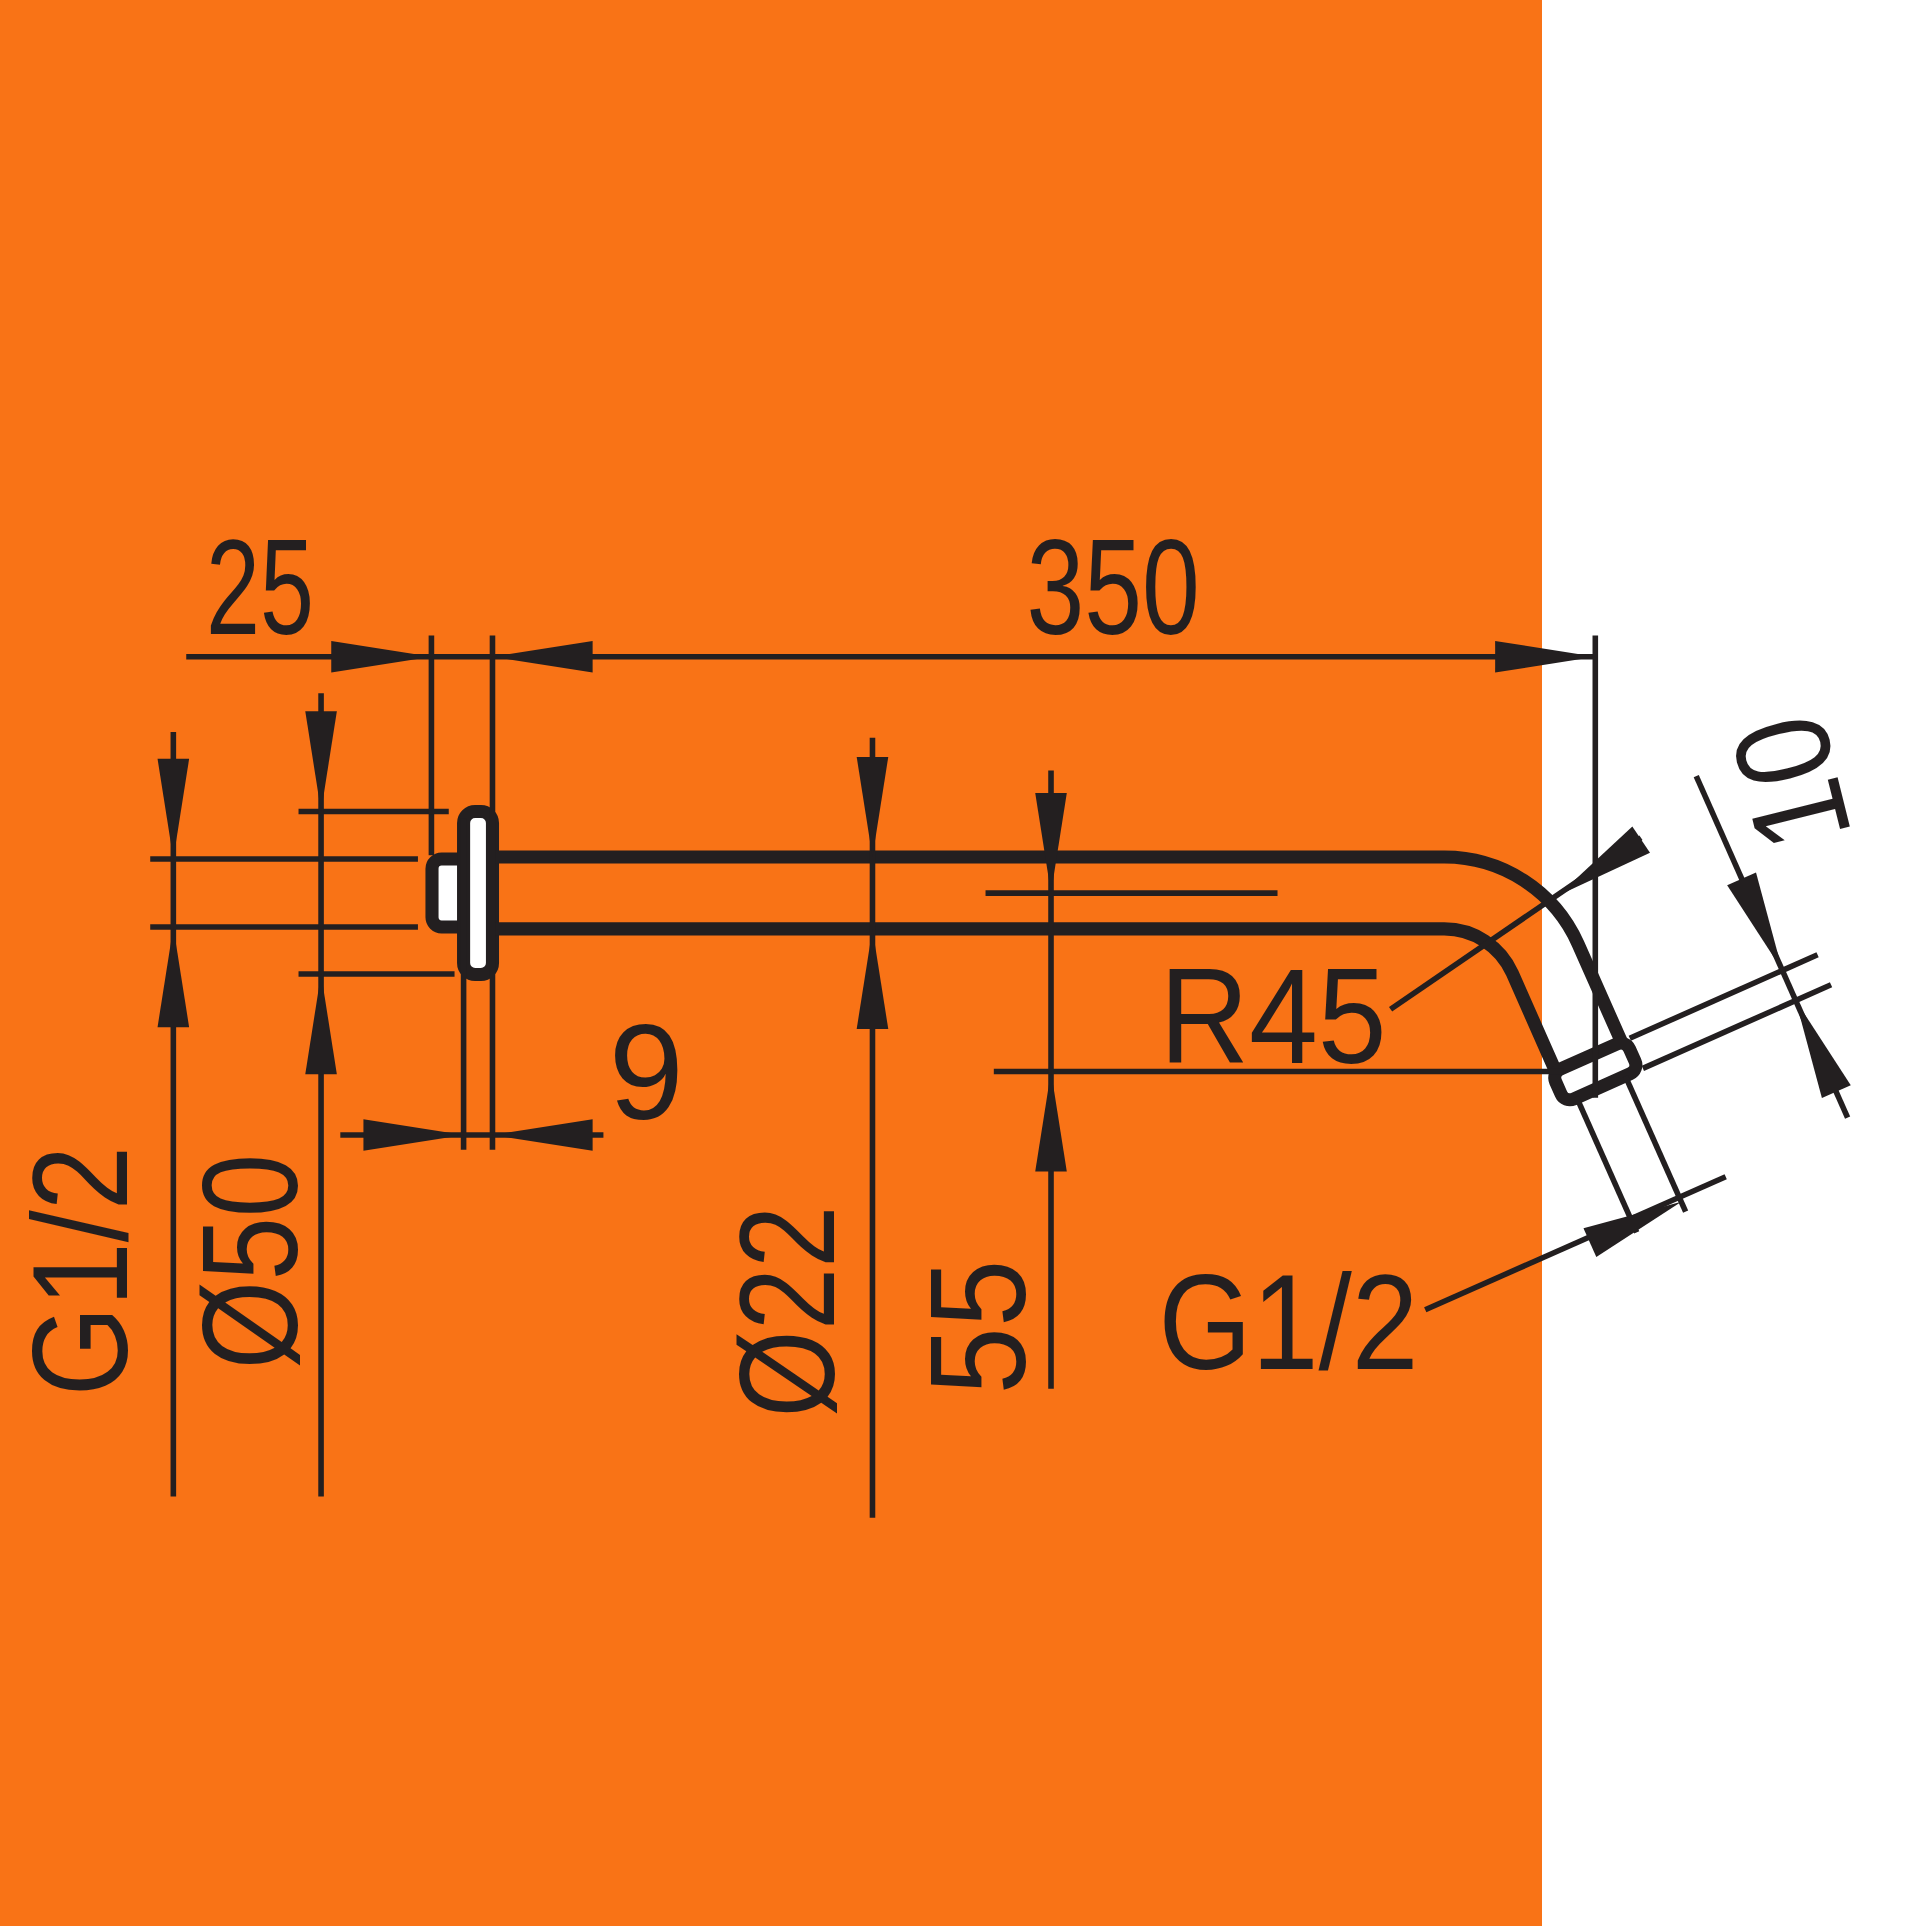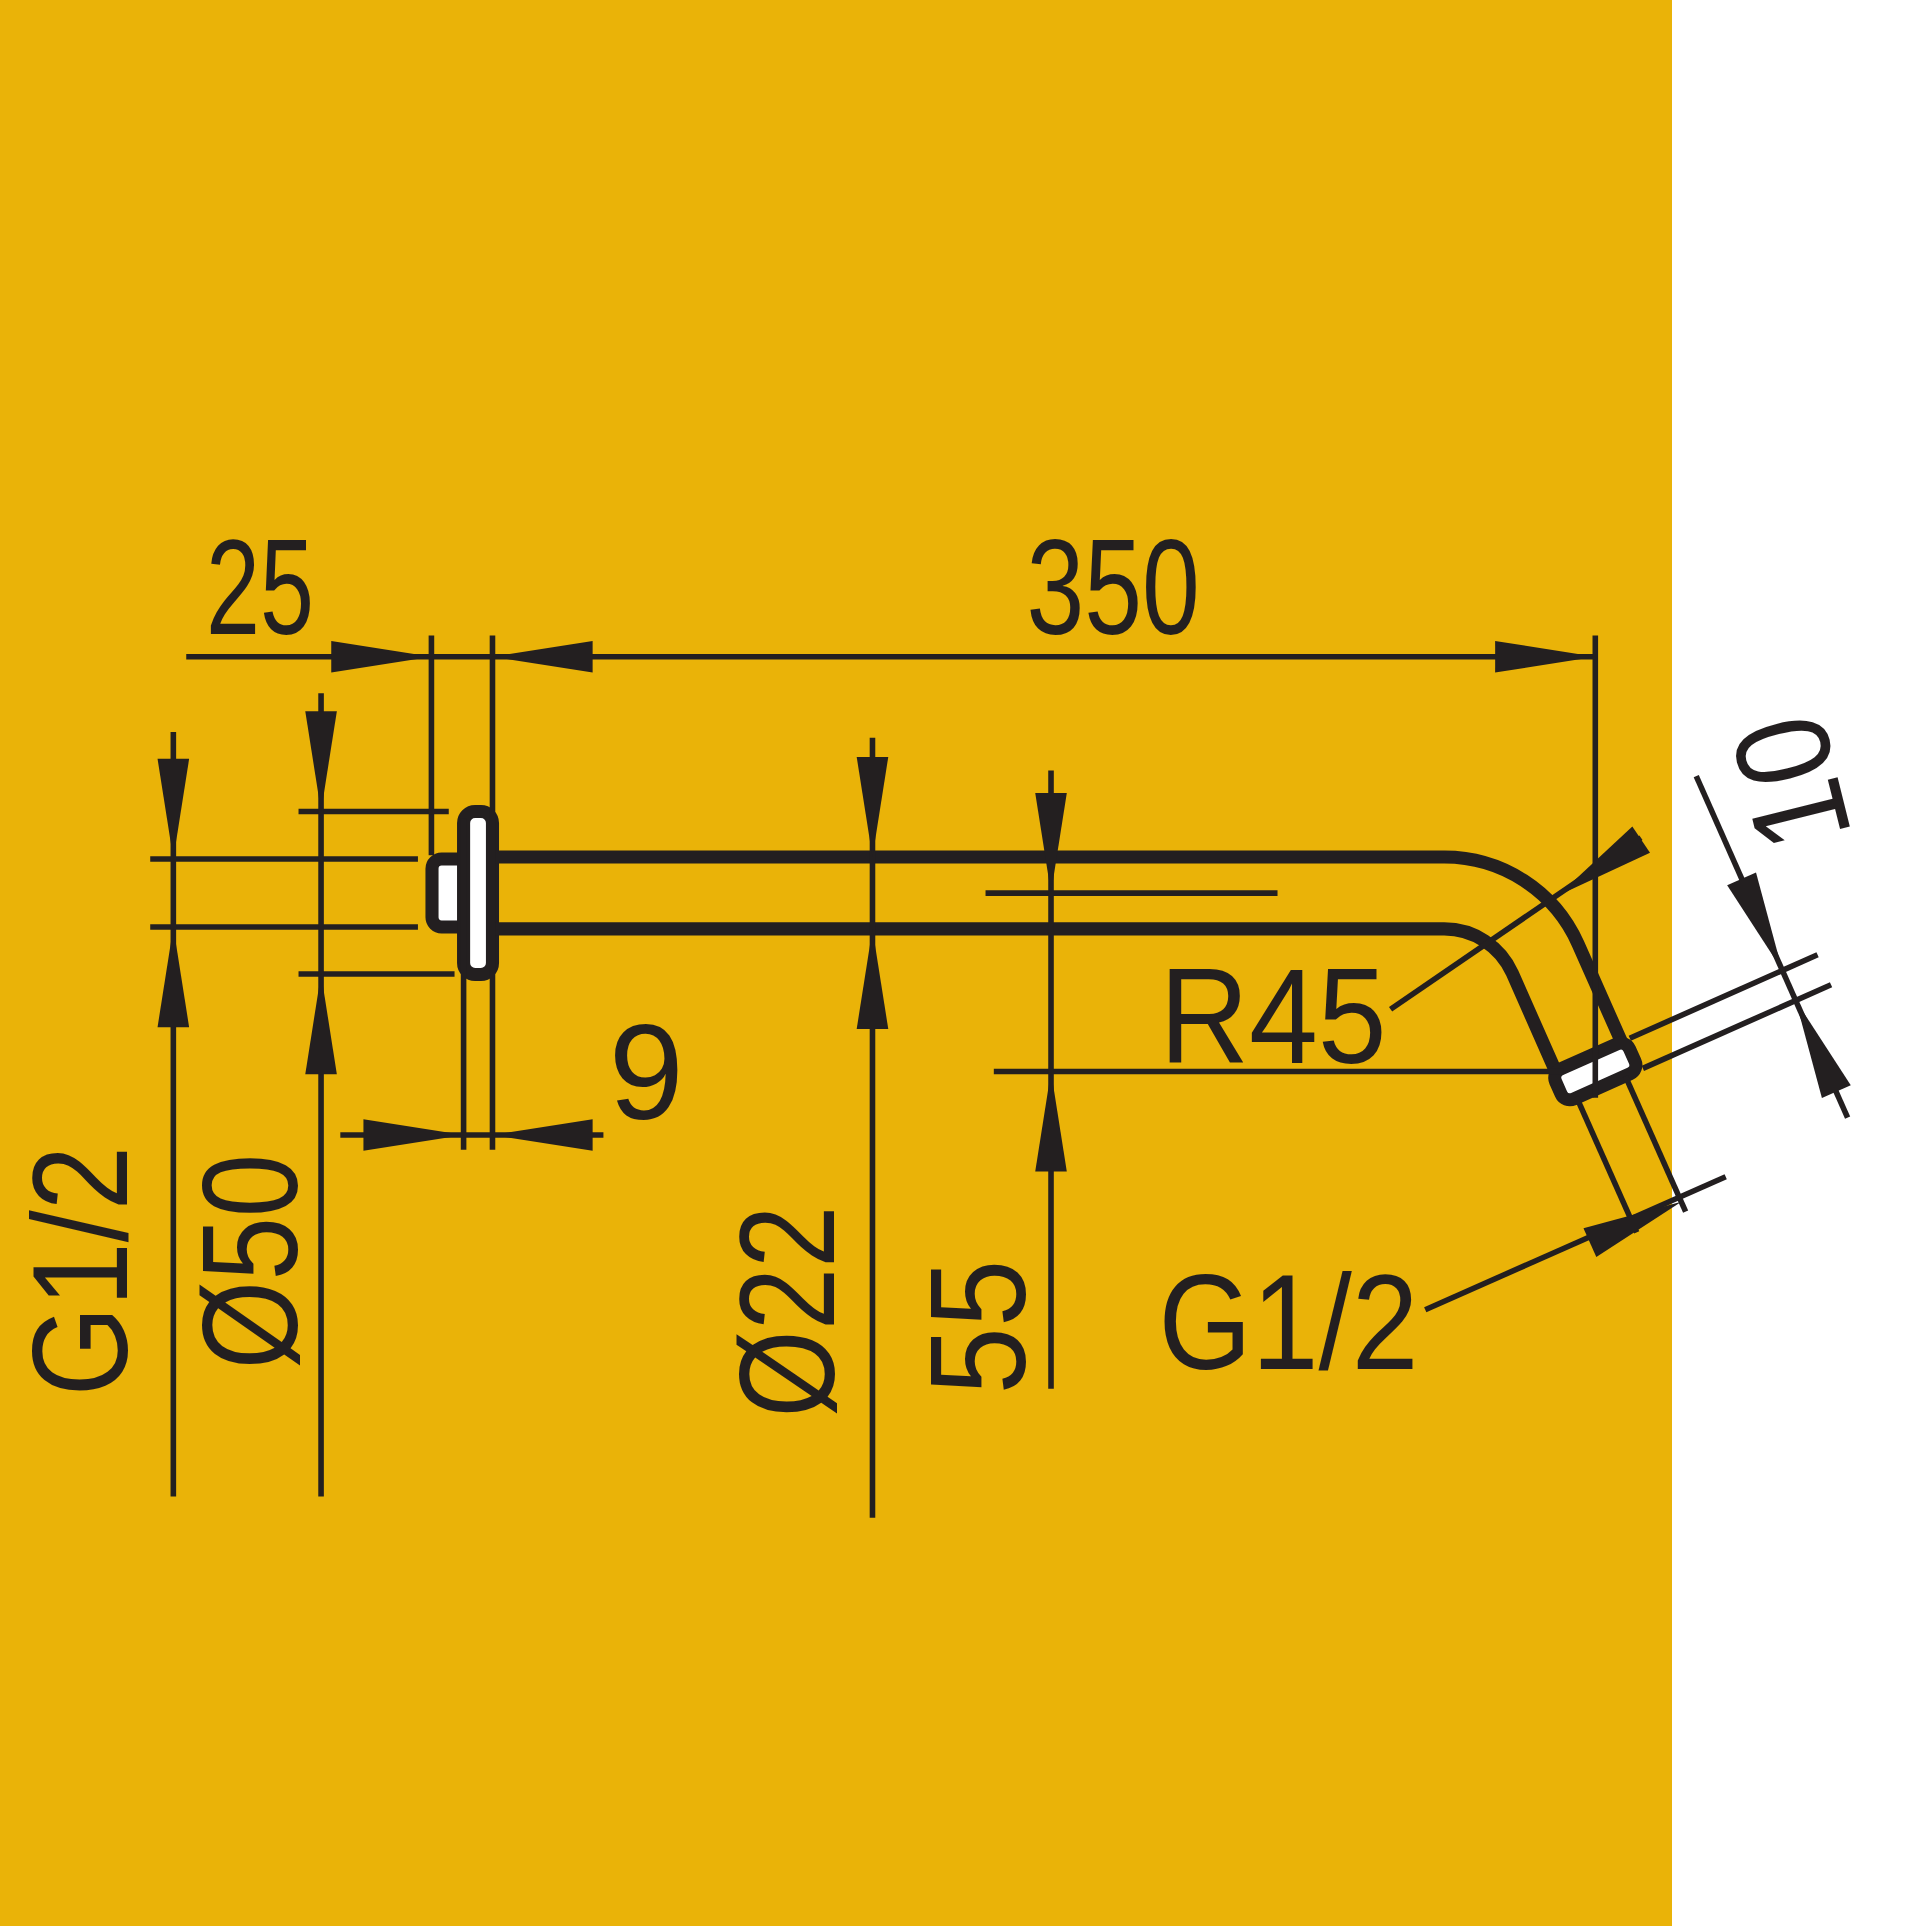--- a/index.html
+++ b/index.html
@@ -1,17 +1,17 @@
 <!DOCTYPE html>
 <html style="font-size:10.3px"><head>
 <meta charset="utf-8">
 <style>
   html,body{margin:0;padding:0;background:#ffffff;}
   body{width:1926px;height:1926px;font-family:"Liberation Sans","DejaVu Sans",sans-serif;}
-  .sheet{width:1672px;height:1926px;background:#eab308;position:relative;}
+  .sheet{width:1542px;height:1926px;background:#f97316;position:relative;}
   svg{display:block;width:1926px;height:1926px;}
   .thick{stroke:#231f20;stroke-width:6.8;fill:none;}
   .thickfill{stroke:#231f20;stroke-width:6.8;fill:#ffffff;}
   .thin{stroke:#231f20;stroke-width:2.9;fill:none;}
   .arw{fill:#231f20;stroke:none;}
   text{fill:#231f20;font-size:70px;font-family:"Liberation Sans","DejaVu Sans",sans-serif;}
   .lbl{text-anchor:middle;}
 </style>
 </head>
 <body>

